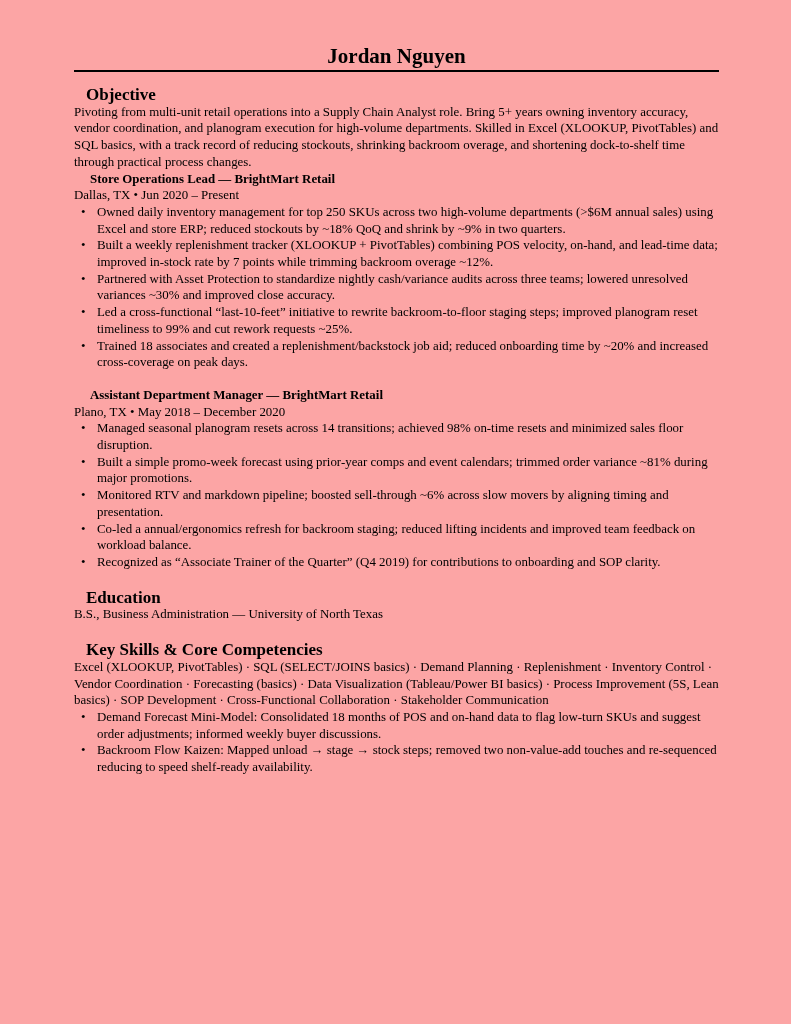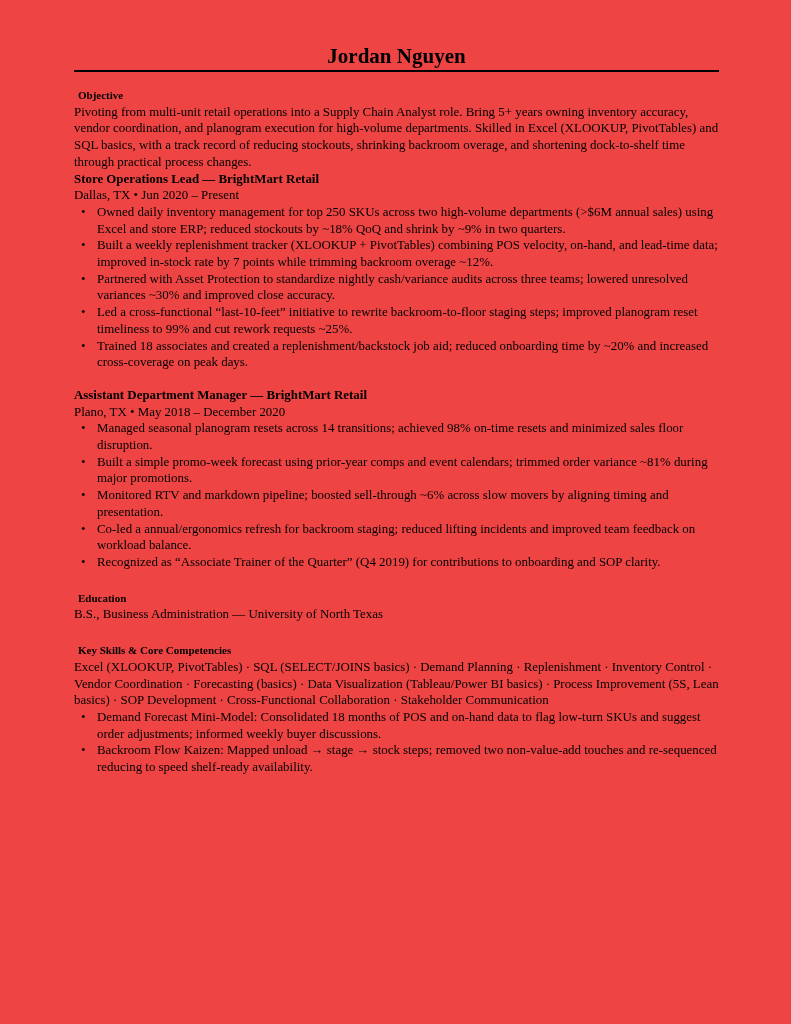--- a/index.html
+++ b/index.html
@@ -2,21 +2,21 @@
 <html><head>
 <meta charset="utf-8">
 <style>
   html, body { margin: 0; padding: 0; background: #ffffff; }
   .page {
     width: 791px;
     height: 1024px;
     box-sizing: border-box;
     margin: 0 auto;
     padding: 44px 72px 0 74px;
-    background: #ef4444;
+    background: #fca5a5;
     color: #000000;
     font-family: "Liberation Serif", "DejaVu Serif", serif;
     font-size: 12.9px;
     line-height: 16.7px;
     overflow: hidden;
   }
   .name {
     text-align: center;
     font-weight: bold;
     font-size: 21px;
@@ -29,28 +29,28 @@
     margin: 2px 0 1px 0;
   }
   .contact {
     display: flex;
     justify-content: center;
     gap: 22px;
     font-size: 13px;
     line-height: 17px;
   }
   h2 {
-    font-size: 11px;
+    font-size: 17px;
     line-height: 16.7px;
     font-weight: bold;
-    margin: 15px 0 0 4px;
+    margin: 15px 0 0 12px;
   }
   h2.gap-lg { margin-top: 19px; }
   p { margin: 0; }
-  .job-title { font-weight: bold; }
+  .job-title { font-weight: bold; margin-left: 16px; }
   .job + .job { margin-top: 16px; }
   ul.bullets {
     margin: 0;
     padding: 0;
     list-style: none;
   }
   ul.bullets > li {
     position: relative;
     padding-left: 23px;
   }

